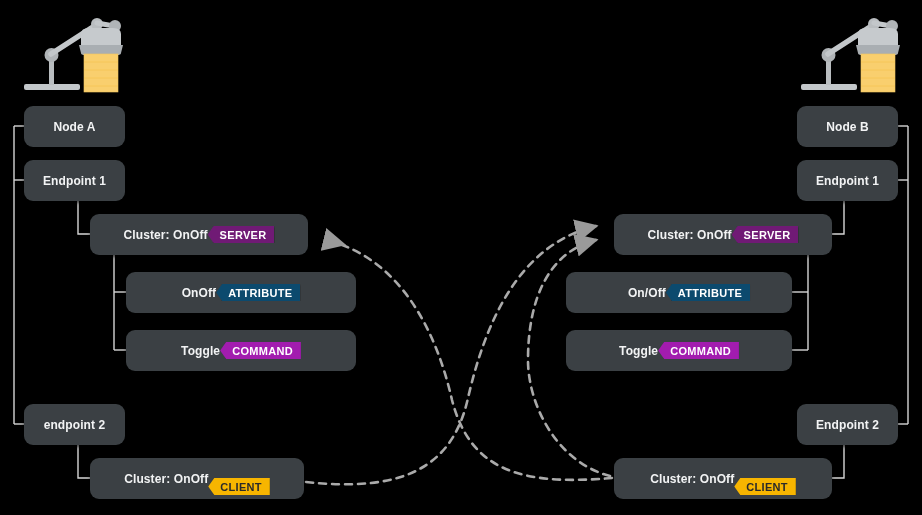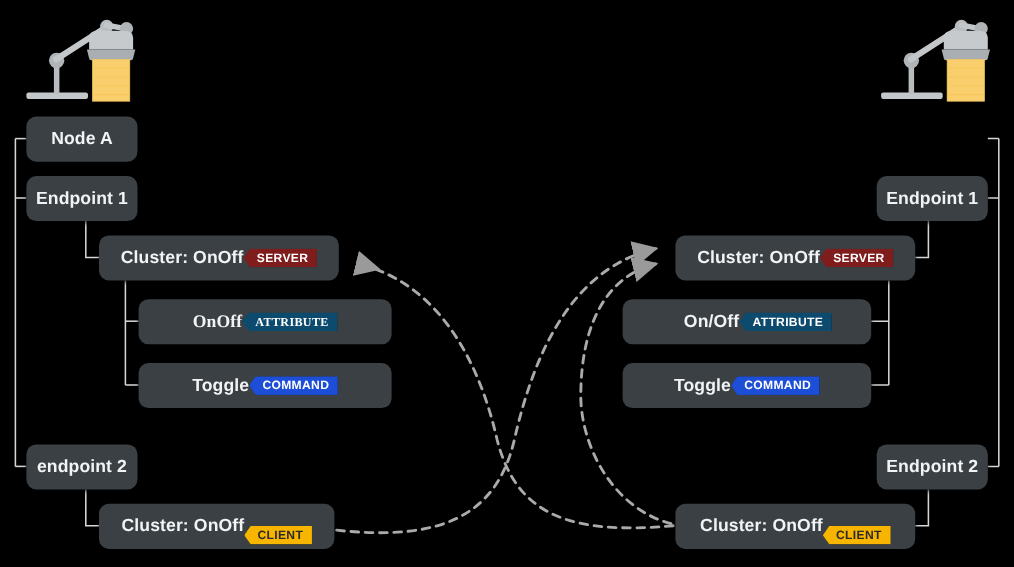--- a/index.html
+++ b/index.html
@@ -34,21 +34,21 @@
     background: #3b4044;
     border-radius: 9px;
     display: flex;
     align-items: center;
     justify-content: center;
     color: #ffffff;
     box-shadow: 0 2px 3px rgba(0,0,0,0.55);
     white-space: nowrap;
   }
   .node .label {
-    font-size: 16px;
+    font-size: 12px;
     font-weight: 700;
     letter-spacing: 0.1px;
     color: #f2f3f4;
   }
 
   .row {
     display: flex;
     align-items: center;
     justify-content: center;
     width: 100%;
@@ -62,36 +62,36 @@
     justify-content: center;
     font-size: 11px;
     font-weight: 700;
     letter-spacing: 0.3px;
     height: 17px;
     padding: 0 8px 0 12px;
     position: relative;
     box-shadow: 1px 1px 2px rgba(0,0,0,0.6);
     clip-path: polygon(0% 50%, 6px 0%, 100% 0%, 100% 100%, 6px 100%);
   }
-  .badge.server { background: #7f1d1d; color: #ffffff; text-align: right; }
+  .badge.server { background: #701a75; color: #ffffff; text-align: right; }
   .badge.attribute { background: #0c4a6e; color: #ffffff; }
-  .badge.command { background: #1d4ed8; color: #ffffff; }
+  .badge.command { background: #a21caf; color: #ffffff; }
   .badge.client { background: #f7b500; color: #2a2a2a; margin-top: 16px; }
 
   
   .lamp {
     position: absolute;
     width: 110px;
     height: 92px;
   }
 
   .n-nodeA  { left: 24px;  top: 106px; width: 101px; height: 41px; }
   .n-ep1L   { left: 24px;  top: 160px; width: 101px; height: 41px; }
   .n-clSrvL { left: 90px;  top: 214px; width: 218px; height: 41px; }
-  .n-attrL  { left: 126px; top: 272px; width: 230px; height: 41px; font-family: Liberation Serif, serif; }
+  .n-attrL  { left: 126px; top: 272px; width: 230px; height: 41px; }
   .n-cmdL   { left: 126px; top: 330px; width: 230px; height: 41px; }
   .n-ep2L   { left: 24px;  top: 404px; width: 101px; height: 41px; }
   .n-clCliL { left: 90px;  top: 458px; width: 214px; height: 41px; }
 
   .n-nodeB  { left: 797px; top: 106px; width: 101px; height: 41px; }
   .n-ep1R   { left: 797px; top: 160px; width: 101px; height: 41px; }
   .n-clSrvR { left: 614px; top: 214px; width: 218px; height: 41px; }
   .n-attrR  { left: 566px; top: 272px; width: 226px; height: 41px; padding-left: 20px; }
   .n-cmdR   { left: 566px; top: 330px; width: 226px; height: 41px; }
   .n-ep2R   { left: 797px; top: 404px; width: 101px; height: 41px; }
@@ -222,20 +222,23 @@
     <span class="label">endpoint 2</span>
   </div>
 
   <div class="node n-clCliL">
     <div class="row">
       <span class="label">Cluster: OnOff</span>
       <span class="badge client">CLIENT</span>
     </div>
   </div>
 
+  <div class="node n-nodeB">
+    <span class="label">Node B</span>
+  </div>
 
   <div class="node n-ep1R">
     <span class="label">Endpoint 1</span>
   </div>
 
   <div class="node n-clSrvR">
     <div class="row">
       <span class="label">Cluster: OnOff</span>
       <span class="badge server">SERVER</span>
     </div>

